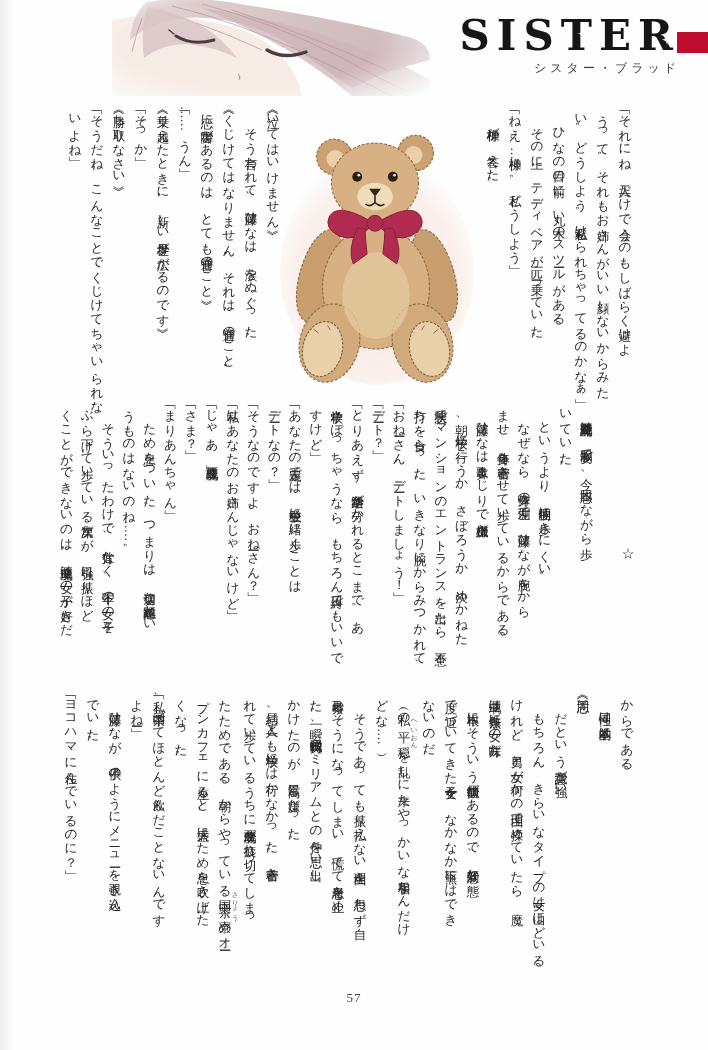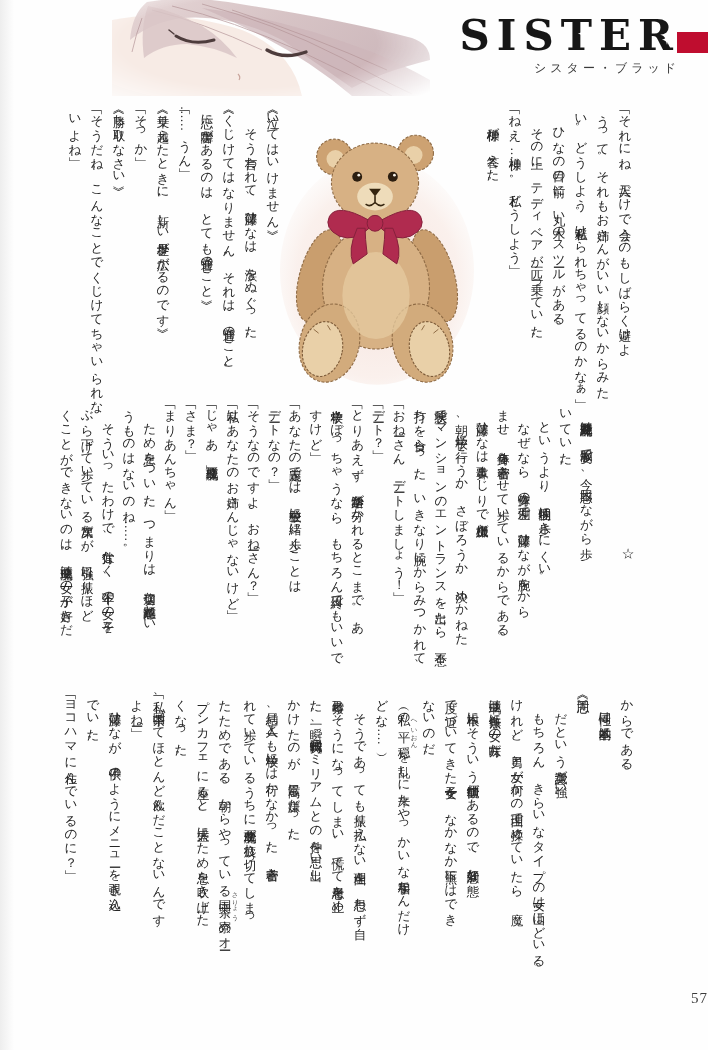--- a/index.html
+++ b/index.html
@@ -51,22 +51,22 @@
   .b1r{top:106px;right:72px;height:292px;}
   .b1l{top:106px;left:64px;height:292px;}
   .b2 {top:401px;right:70px;height:286px;}
   .b3 {top:691px;right:70px;height:292px;}
 
   
   .bear-art{position:absolute;left:278px;top:116px;width:198px;height:272px;}
 
   
   .page-num{
-    position:absolute;left:0;right:0;top:990px;text-align:right;
-    font-size:15px;color:#3c3c3c;letter-spacing:1px;
+    position:absolute;left:0;right:0;top:990px;text-align:center;
+    font-size:13px;color:#3c3c3c;letter-spacing:1px;
   }
 </style>
 </head>
 <body>
 
 <div class="page">
 
   <div class="girl-art">
     <svg width="378" height="96" viewBox="0 0 378 96" xmlns="http://www.w3.org/2000/svg">
       <defs>

